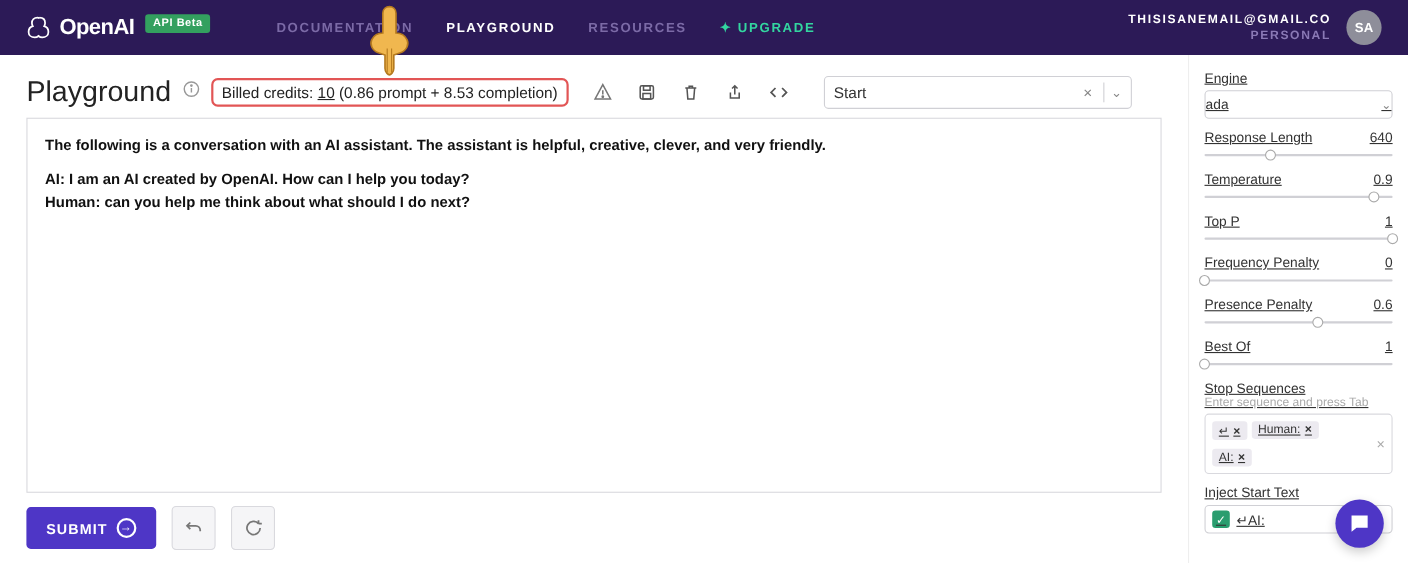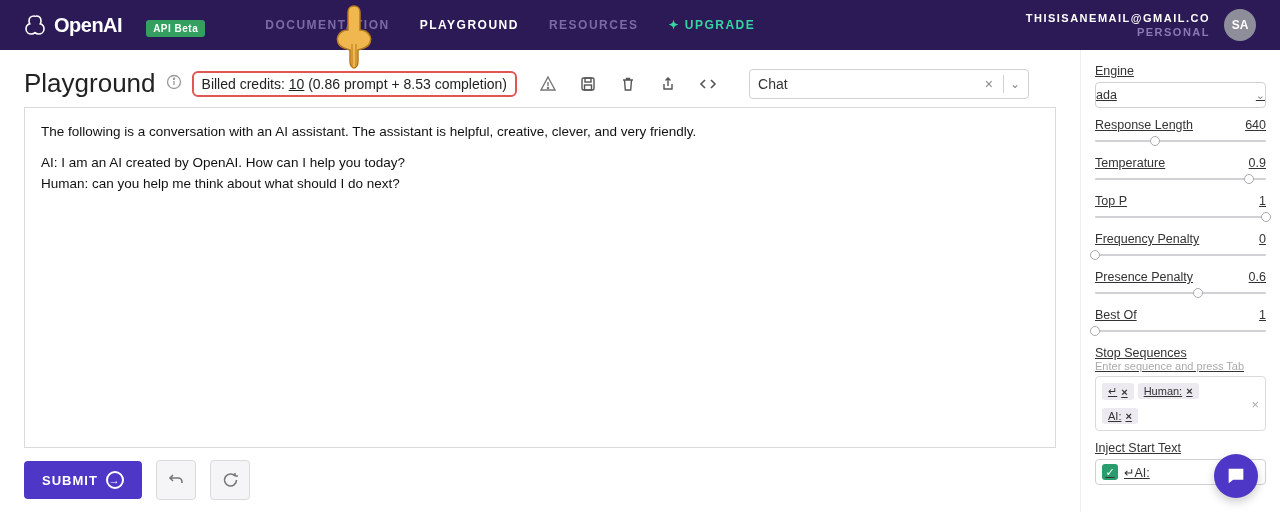--- a/index.html
+++ b/index.html
@@ -1,20 +1,20 @@
 <!DOCTYPE html>
 <html><head>
 <meta charset="utf-8">
 <style>
   * { box-sizing: border-box; margin: 0; padding: 0; }
   body { font-family: -apple-system, BlinkMacSystemFont, "Segoe UI", Helvetica, Arial, sans-serif; background: #fff; width: 1280px; height: 512px; overflow: hidden; }
 
   
   .header { background: #2c1a57; height: 50px; display: flex; align-items: center; padding: 0 24px; color: #fff; }
-  .logo-group { display: flex; align-items: flex-end; gap: 24px; }
+  .logo-group { display: flex; align-items: flex-start; gap: 10px; }
   .logo { display: flex; align-items: center; gap: 6px; font-weight: 700; font-size: 20px; letter-spacing: -0.5px; }
   .logo svg { width: 24px; height: 24px; }
   .api-badge { background: #33a05f; color: #fff; font-size: 10px; font-weight: 700; padding: 3px 7px; border-radius: 3px; letter-spacing: 0.5px; }
   .nav { display: flex; gap: 30px; margin-left: 60px; font-size: 12px; font-weight: 700; letter-spacing: 1.5px; }
   .nav-item { color: #7b6aa6; cursor: pointer; }
   .nav-item.active { color: #fff; }
   .nav-upgrade { color: #33d6a0; }
   .nav-upgrade::before { content: "✦ "; }
   .header-right { margin-left: auto; display: flex; align-items: center; gap: 14px; text-align: right; }
   .account { font-size: 11px; letter-spacing: 1.5px; font-weight: 700; line-height: 1.3; }
@@ -38,21 +38,21 @@
   .toolbar { display: flex; align-items: center; gap: 22px; margin-left: 12px; color: #555; }
   .toolbar .ticon { width: 18px; height: 18px; cursor: pointer; display:flex; align-items:center; justify-content:center; }
   .preset-select { margin-left: 22px; flex: 1; max-width: 280px; display: flex; align-items: center; border: 1px solid #d0d0d5; border-radius: 4px; height: 30px; padding: 0 8px; background: #fff; }
   .preset-select .val { flex: 1; font-size: 14px; color: #333; }
   .preset-select .clear { color: #888; font-size: 14px; cursor: pointer; padding: 0 4px;}
   .preset-select .sep { width:1px; height:18px; background:#d0d0d5; margin:0 6px;}
   .preset-select .chev { color: #888; font-size: 12px; cursor: pointer; }
 
   .editor { flex: 1; border: 1px solid #d9d9de; background: #fff; padding: 14px 16px; font-size: 13.5px; line-height: 1.55; color: #111; overflow: auto; font-weight:600; }
   .editor p { margin-bottom: 10px; }
-  .editor .line { font-weight:400; }
+  .editor .line { font-weight:700; }
 
   .bottom-row { display: flex; align-items: center; gap: 14px; padding-top: 12px; }
   .submit-btn { background: #4e36c6; color: #fff; border: none; border-radius: 4px; padding: 10px 18px; font-size: 13px; font-weight: 700; letter-spacing: 1px; display: flex; align-items: center; gap: 8px; cursor: pointer; }
   .submit-btn .circ { width: 18px; height: 18px; border: 2px solid #fff; border-radius: 50%; display: flex; align-items: center; justify-content: center; font-size: 11px; }
   .icon-btn { width: 40px; height: 40px; border: 1px solid #d9d9de; background: #f5f5f7; border-radius: 4px; display: flex; align-items: center; justify-content: center; color: #666; cursor: pointer; }
 
   
   .right { width: 200px; border-left: 1px solid #eee; padding: 14px 14px 10px 14px; font-size: 12.5px; color: #333; overflow: hidden; text-decoration: underline; }
   .param { margin-bottom: 10px; }
   .param .lblrow { display: flex; justify-content: space-between; align-items: flex-end; margin-bottom: 4px; }
@@ -150,21 +150,21 @@
               <path d="M4 8v5h8V8M8 10V2M5.5 4.5L8 2l2.5 2.5"></path>
             </svg>
           </span>
         <span class="ticon">
             <svg width="18" height="16" viewBox="0 0 18 16" fill="none" stroke="#555" stroke-width="1.6">
               <path d="M6 4L2 8l4 4M12 4l4 4-4 4"></path>
             </svg>
           </span>
       </div>
       <div class="preset-select">
-        <span class="val">Chat</span>
+        <span class="val">Start</span>
         <span class="clear">×</span>
         <span class="sep"></span>
         <span class="chev">⌄</span>
       </div>
     </div>
 
     <div class="editor">
       <p class="line">The following is a conversation with an AI assistant. The assistant is helpful, creative, clever, and very friendly.</p>
       <div class="line">AI: I am an AI created by OpenAI. How can I help you today?</div>
       <div class="line">Human: can you help me think about what should I do next?</div>

